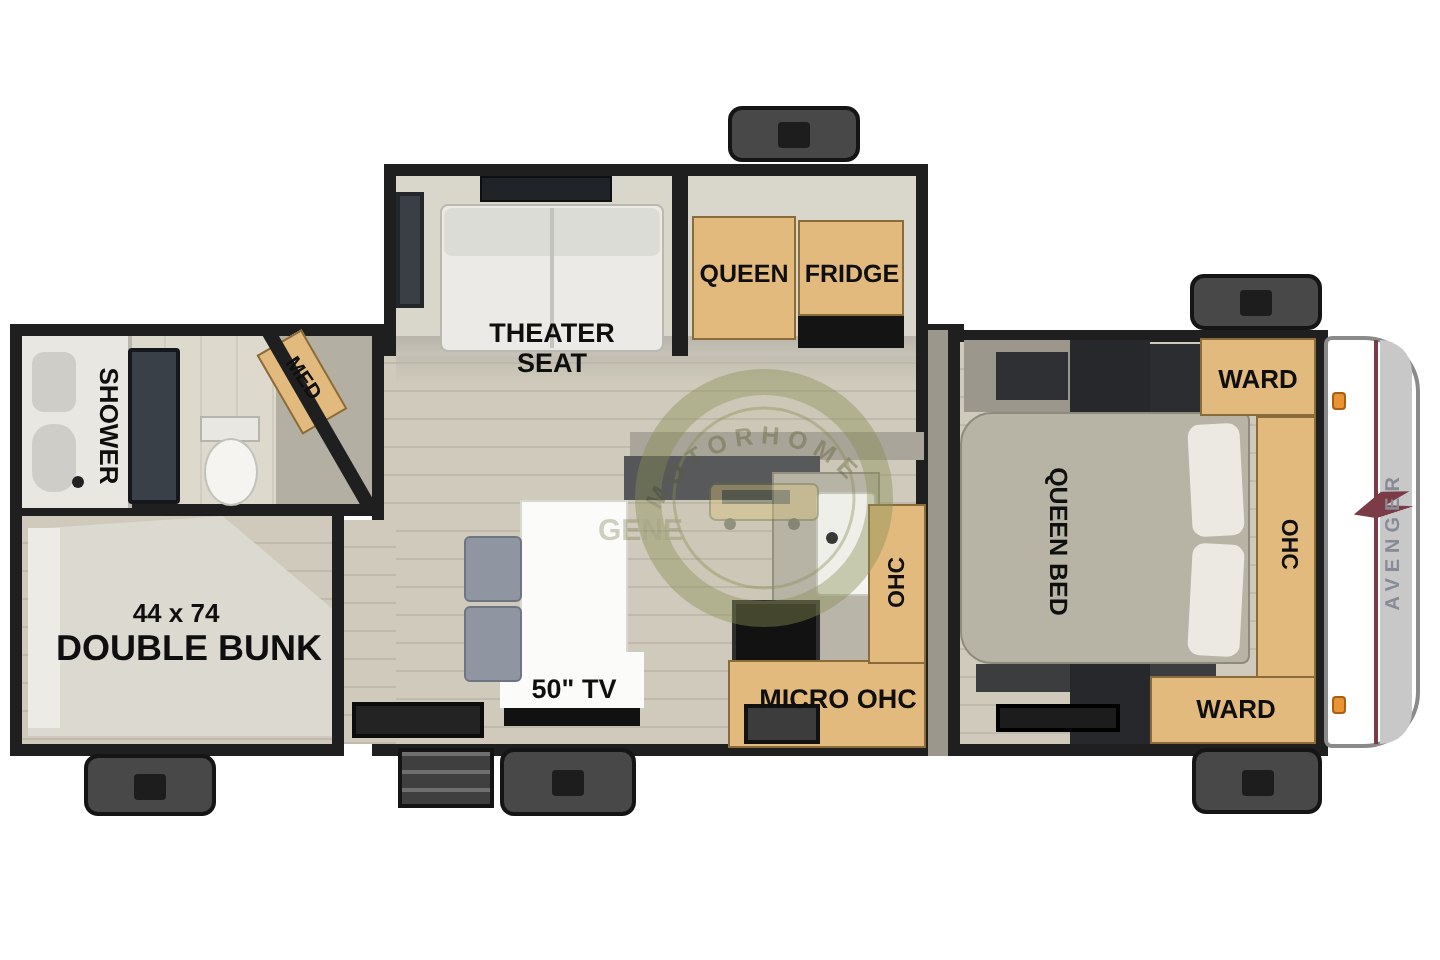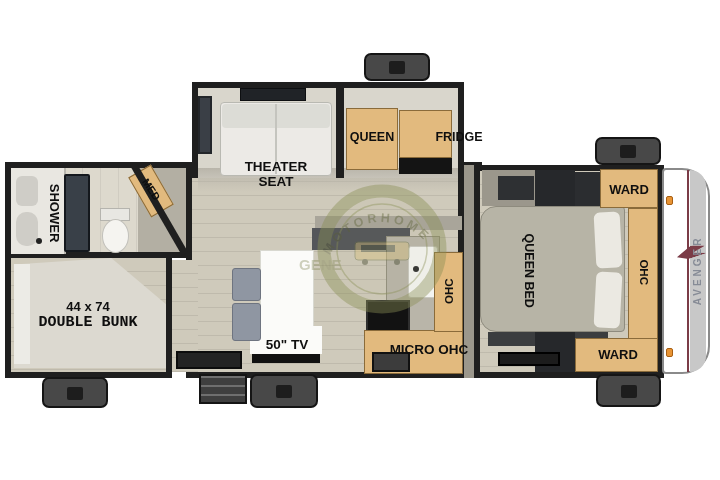--- a/index.html
+++ b/index.html
@@ -113,27 +113,27 @@
     </text>
     <rect x="50" y="70" width="54" height="18" rx="3" fill="#d7c078" stroke="#6f7442"></rect>
     <rect x="56" y="73" width="34" height="7" fill="#555a3a"></rect>
     <circle cx="60" cy="90" r="3" fill="#3f4428"></circle>
       <circle cx="92" cy="90" r="3" fill="#3f4428"></circle>
     <text x="-6" y="98" font-size="15" font-weight="bold" fill="#747a44" opacity=".8">GENE</text>
   </svg>
 
   <div class="lbl wrap" style="left:233px;top:120px;width:86px;font-size:13.5px;">THEATER SEAT</div>
   <div class="lbl" style="left:344px;top:131px;width:56px;font-size:12.5px;">QUEEN</div>
-  <div class="lbl" style="left:398px;top:131px;width:56px;font-size:12.5px;padding-left:33px;">FRIDGE</div>
+  <div class="lbl" style="left:398px;top:131px;width:56px;font-size:12.5px;">FRIDGE</div>
   <div class="lbl" style="left:131px;top:184px;width:40px;font-size:10.5px;transform:rotate(56deg);">MED</div>
   <div class="lbl rot90" style="left:9px;top:206px;width:90px;font-size:13px;">SHOWER</div>
   <div class="lbl" style="left:28px;top:300px;width:120px;font-size:13px;">44 x 74</div>
-  <div class="lbl" style="left:28px;top:315px;width:120px;font-size:15px;font-family:Liberation Mono, monospace;">DOUBLE BUNK</div>
+  <div class="lbl" style="left:28px;top:315px;width:120px;font-size:18px;">DOUBLE BUNK</div>
   <div class="lbl" style="left:252px;top:338px;width:70px;font-size:13.5px;">50" TV</div>
-  <div class="lbl" style="left:379px;top:343px;width:100px;font-size:13.5px;">MICRO OHC</div>
+  <div class="lbl" style="left:369px;top:343px;width:100px;font-size:13.5px;">MICRO OHC</div>
   <div class="lbl rotm90" style="left:428px;top:285px;width:42px;font-size:11.5px;">OHC</div>
   <div class="lbl rot90" style="left:478px;top:264px;width:100px;font-size:12.5px;">QUEEN BED</div>
   <div class="lbl" style="left:600px;top:183px;width:58px;font-size:13px;">WARD</div>
   <div class="lbl rot90" style="left:614px;top:266px;width:60px;font-size:11.5px;">OHC</div>
   <div class="lbl" style="left:588px;top:348px;width:60px;font-size:13px;">WARD</div>
   <div class="lbl rotm90" style="left:648px;top:265px;width:100px;font-size:10px;color:#868b96;letter-spacing:3px;">AVENGER</div>
 
 </div>
 
 </body></html>

